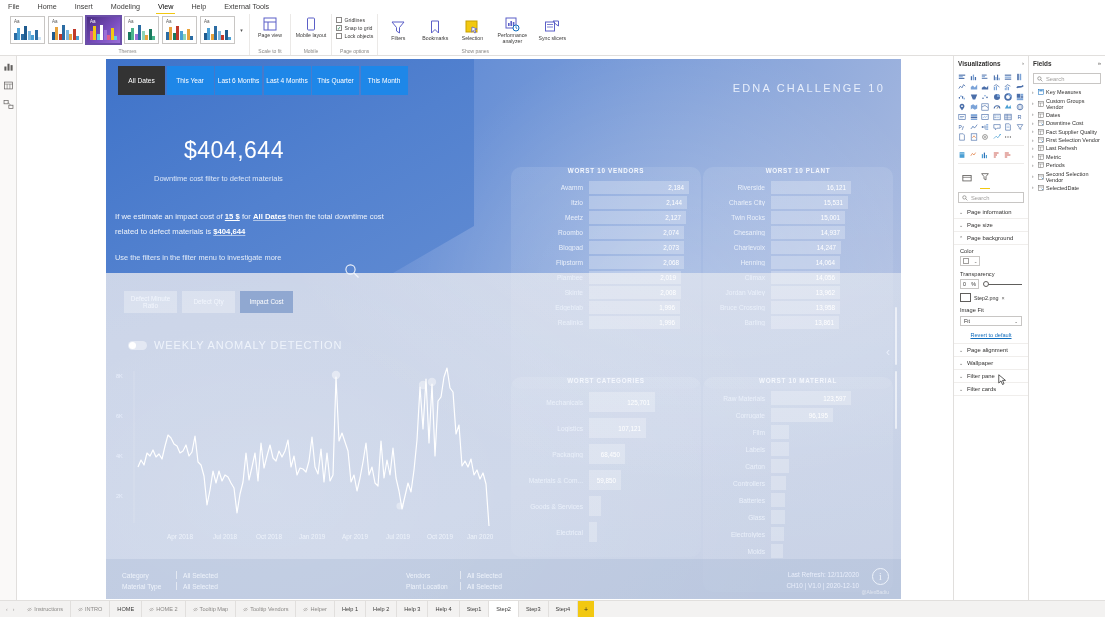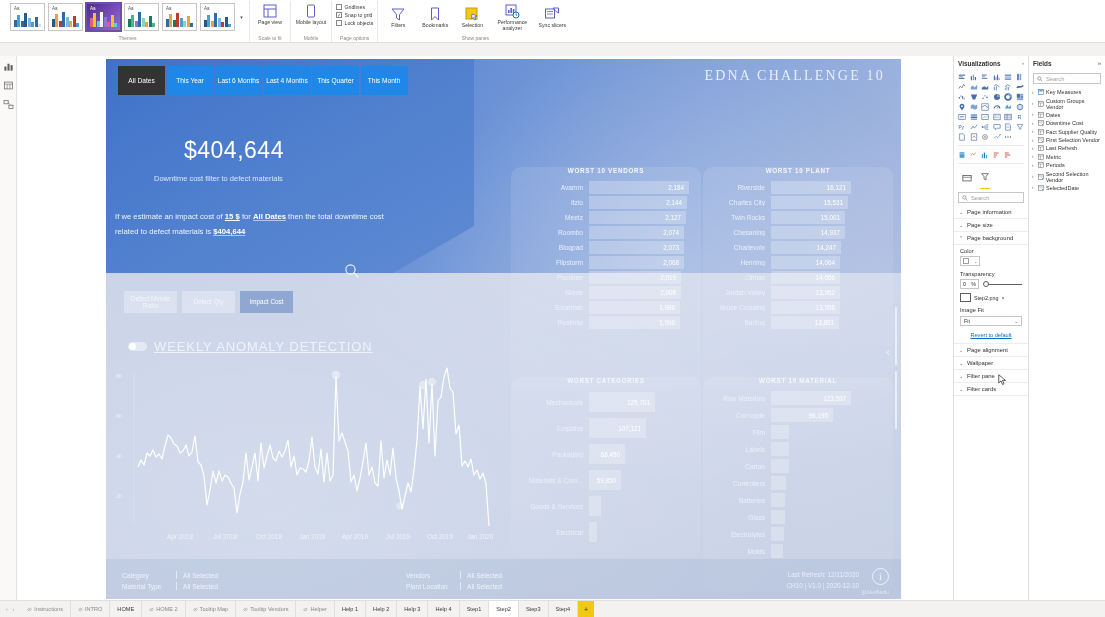--- a/index.html
+++ b/index.html
@@ -117,39 +117,39 @@
   .story .u { text-decoration: underline; text-decoration-color: rgba(255,255,255,.55); }
   .story .p2 { margin-top: 11px; font-size: 7.4px; color: #e2ebf8; }
 
   .mag { position: absolute; left: 238px; top: 204px; width: 16px; height: 16px; }
   .mag svg { width: 16px; height: 16px; }
 
   
   .rtitle { position: absolute; right: 16px; top: 8px; text-align: right; }
   .rtitle .t1 { font-size: 25px; color: #ffffff; font-weight: bold; letter-spacing: .2px;
                 text-shadow: 0 1px 3px rgba(40,60,100,.35); }
-  .rtitle .t2 { font-size: 14px; color: #e7eefb; letter-spacing: 2.2px; margin-top: 1px; font-family: Liberation Serif, serif; }
+  .rtitle .t2 { font-size: 11px; color: #e7eefb; letter-spacing: 2.2px; margin-top: 15px; }
 
   
   .mbtns { position: absolute; left: 18px; top: 232px; display: flex; gap: 5px; }
   .mbtn {
     width: 53px; height: 22px; background: rgba(255,255,255,.30); color: #f2f6fd;
     font-size: 6.4px; display: flex; align-items: center; justify-content: center;
     text-align: center; line-height: 7.5px; cursor: pointer;
   }
   .mbtn.sel { background: rgba(120,150,200,.72); color: #ffffff; }
 
   .toggle-row { position: absolute; left: 22px; top: 280px; display: flex; align-items: center; gap: 7px; }
   .toggle {
     width: 19px; height: 9px; border-radius: 5px; background: rgba(255,255,255,.45);
     position: relative; cursor: pointer;
   }
   .toggle i { position: absolute; left: 1px; top: 1px; width: 7px; height: 7px;
               border-radius: 50%; background: #ffffff; }
-  .toggle-label { font-size: 13px; color: #eef3fb; letter-spacing: .9px; text-decoration: underline; }
+  .toggle-label { font-size: 11px; color: #eef3fb; letter-spacing: .9px; }
 
   
   .chart { position: absolute; left: 6px; top: 304px; width: 395px; height: 190px; }
   .chart svg { width: 100%; height: 100%; display: block; }
   .ytick { font-size: 5.6px; fill: #e8eefb; font-family: "Liberation Sans", sans-serif; }
   .xtick { font-size: 6.4px; fill: #eef3fb; font-family: "Liberation Sans", sans-serif; }
 
   
   .panel { position: absolute; }
   .panel-title { font-size: 6.3px; color: #f4f7fd; letter-spacing: .7px;
@@ -281,20 +281,29 @@
   .ptab.active { background: #ffffff; }
   .ptab .eye { width: 5px; height: 5px; flex: 0 0 auto; }
   .ptab-add { display: flex; align-items: center; justify-content: center; width: 16px;
               background: #f2c811; color: #323130; font-size: 7px; cursor: pointer; }
 </style>
 </head>
 <body>
 
 <div class="app">
 
+  <div class="ribbon-tabs">
+    <div class="ribbon-tab">File</div>
+    <div class="ribbon-tab">Home</div>
+    <div class="ribbon-tab">Insert</div>
+    <div class="ribbon-tab">Modeling</div>
+    <div class="ribbon-tab active">View</div>
+    <div class="ribbon-tab">Help</div>
+    <div class="ribbon-tab">External Tools</div>
+  </div>
 
   <div class="ribbon-body">
 
     <div class="rgroup" style="padding-left:6px;">
       <div class="rgroup-content">
         <div class="theme-card">
           <div class="theme-aa">Aa</div>
           <div class="bars">
             <i style="height:45%;background:#2b6ca3"></i>
               <i style="height:75%;background:#4a9fd4"></i>
@@ -525,20 +534,21 @@
       <div class="kpi">$404,644</div>
       <div class="kpi-sub">Downtime cost filter to defect materials</div>
 
       <div class="story">
         <div>
           <span>If we estimate an impact cost of </span><b>15 $</b><span> for </span><b class="u">All Dates</b><span> then the total downtime cost</span>
         </div>
         <div>
           <span>related to defect materials is </span><b class="u">$404,644</b>
         </div>
+        <div class="p2">Use the filters in the filter menu to investigate more</div>
       </div>
 
       <div class="mag">
         <svg viewBox="0 0 16 16">
             <circle cx="6.5" cy="6.5" r="4.6" fill="none" stroke="#f0f4fb" stroke-width="1.1"></circle>
             <line x1="10" y1="10" x2="14.5" y2="14.5" stroke="#f0f4fb" stroke-width="1.3"></line>
           </svg>
       </div>
 
       <div class="rtitle">

